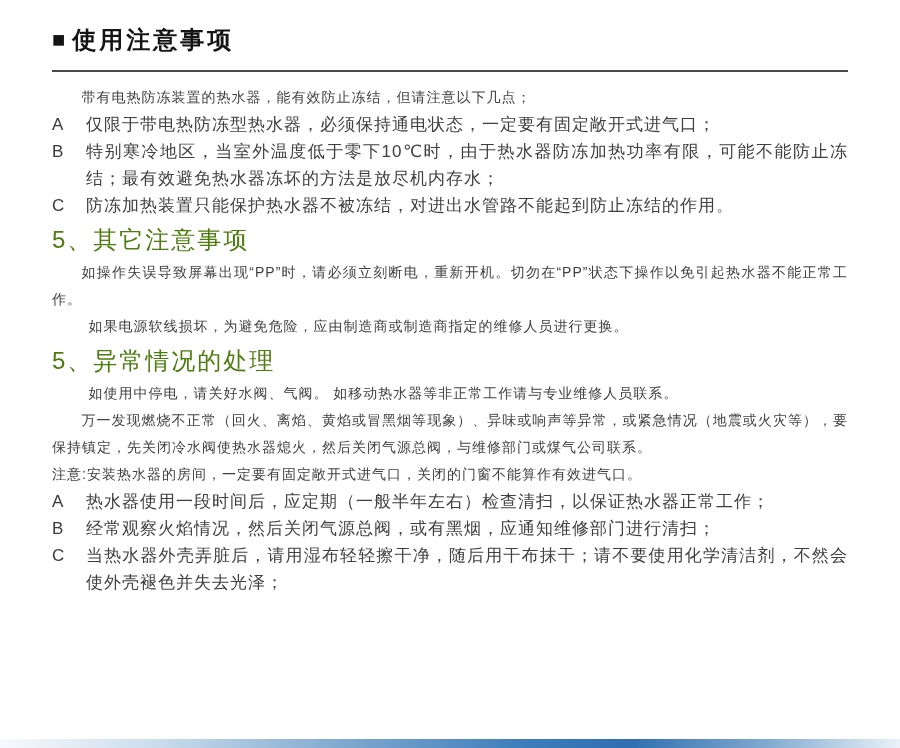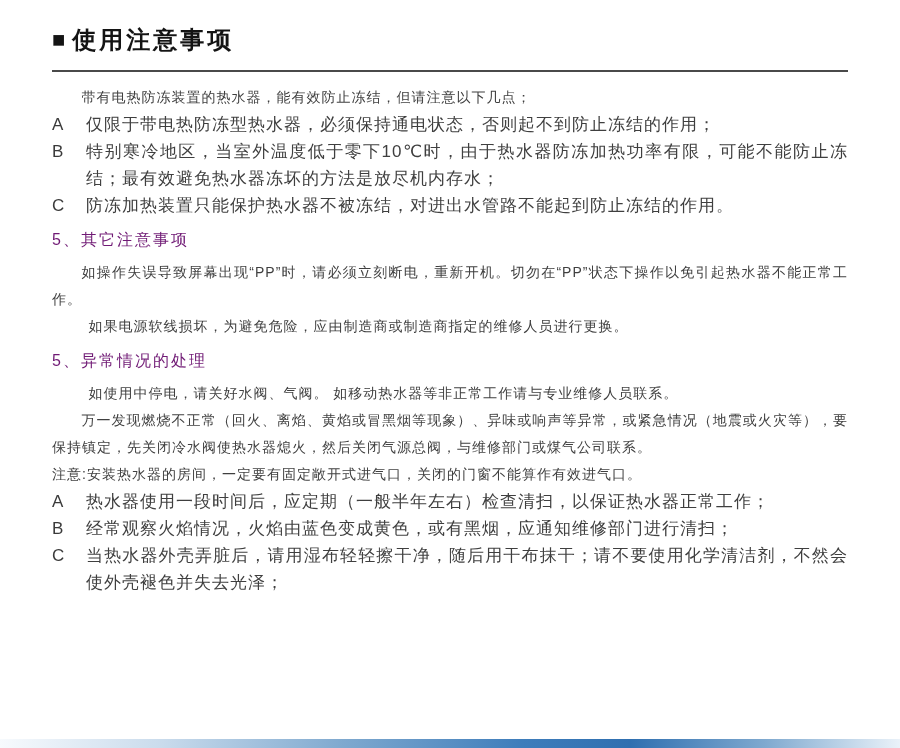--- a/index.html
+++ b/index.html
@@ -55,23 +55,23 @@
   .letter {
     flex: 0 0 34px;
     width: 34px;
     color: #3a3a3a;
   }
   .item-text {
     flex: 1;
     text-align: justify;
   }
   .section-heading {
-    font-size: 16px;
+    font-size: 24px;
     font-weight: normal;
-    color: #701a75;
+    color: #4d7c0f;
     letter-spacing: 2px;
     line-height: 27px;
     margin: 7px 0 6px 0;
   }
   .footer-bar {
     position: absolute;
     left: 0;
     bottom: 0;
     width: 900px;
     height: 9px;
@@ -89,21 +89,21 @@
     <span class="title-bullet">■</span>
     <span class="title-text">使用注意事项</span>
   </div>
 
   <hr class="title-rule">
 
   <p class="para indent">带有电热防冻装置的热水器，能有效防止冻结，但请注意以下几点；</p>
 
   <div class="lettered">
     <span class="letter">A</span>
-    <span class="item-text">仅限于带电热防冻型热水器，必须保持通电状态，否则起不到防止冻结的作用；</span>
+    <span class="item-text">仅限于带电热防冻型热水器，必须保持通电状态，一定要有固定敞开式进气口；</span>
   </div>
   <div class="lettered">
     <span class="letter">B</span>
     <span class="item-text">特别寒冷地区，当室外温度低于零下10℃时，由于热水器防冻加热功率有限，可能不能防止冻结；最有效避免热水器冻坏的方法是放尽机内存水；</span>
   </div>
   <div class="lettered">
     <span class="letter">C</span>
     <span class="item-text">防冻加热装置只能保护热水器不被冻结，对进出水管路不能起到防止冻结的作用。</span>
   </div>
 
@@ -115,21 +115,21 @@
   <p class="para indent-wide">如使用中停电，请关好水阀、气阀。 如移动热水器等非正常工作请与专业维修人员联系。</p>
   <p class="para indent">万一发现燃烧不正常（回火、离焰、黄焰或冒黑烟等现象）、异味或响声等异常，或紧急情况（地震或火灾等），要保持镇定，先关闭冷水阀使热水器熄火，然后关闭气源总阀，与维修部门或煤气公司联系。</p>
   <p class="para">注意:安装热水器的房间，一定要有固定敞开式进气口，关闭的门窗不能算作有效进气口。</p>
 
   <div class="lettered">
     <span class="letter">A</span>
     <span class="item-text">热水器使用一段时间后，应定期（一般半年左右）检查清扫，以保证热水器正常工作；</span>
   </div>
   <div class="lettered">
     <span class="letter">B</span>
-    <span class="item-text">经常观察火焰情况，火焰由蓝色变成黄色，或有黑烟，应通知维修部门进行清扫；</span>
+    <span class="item-text">经常观察火焰情况，然后关闭气源总阀，或有黑烟，应通知维修部门进行清扫；</span>
   </div>
   <div class="lettered">
     <span class="letter">C</span>
     <span class="item-text">当热水器外壳弄脏后，请用湿布轻轻擦干净，随后用干布抹干；请不要使用化学清洁剂，不然会使外壳褪色并失去光泽；</span>
   </div>
 
 </div>
 
 <div class="footer-bar"></div>
 

